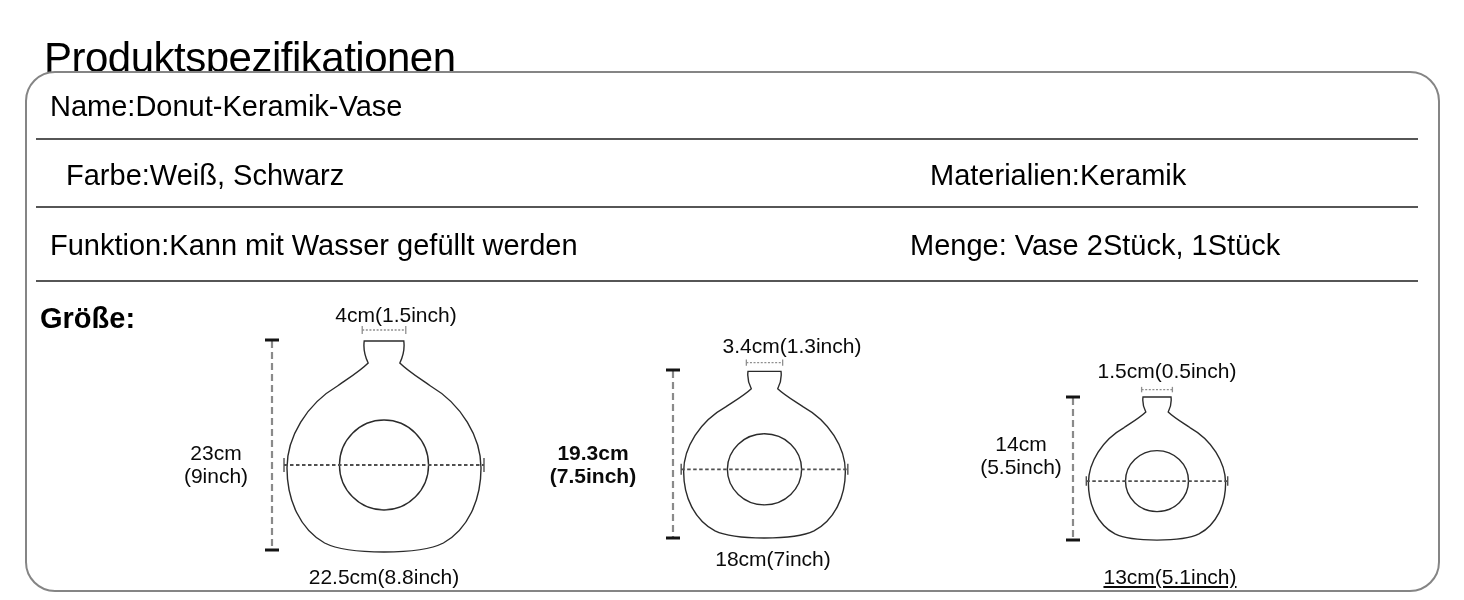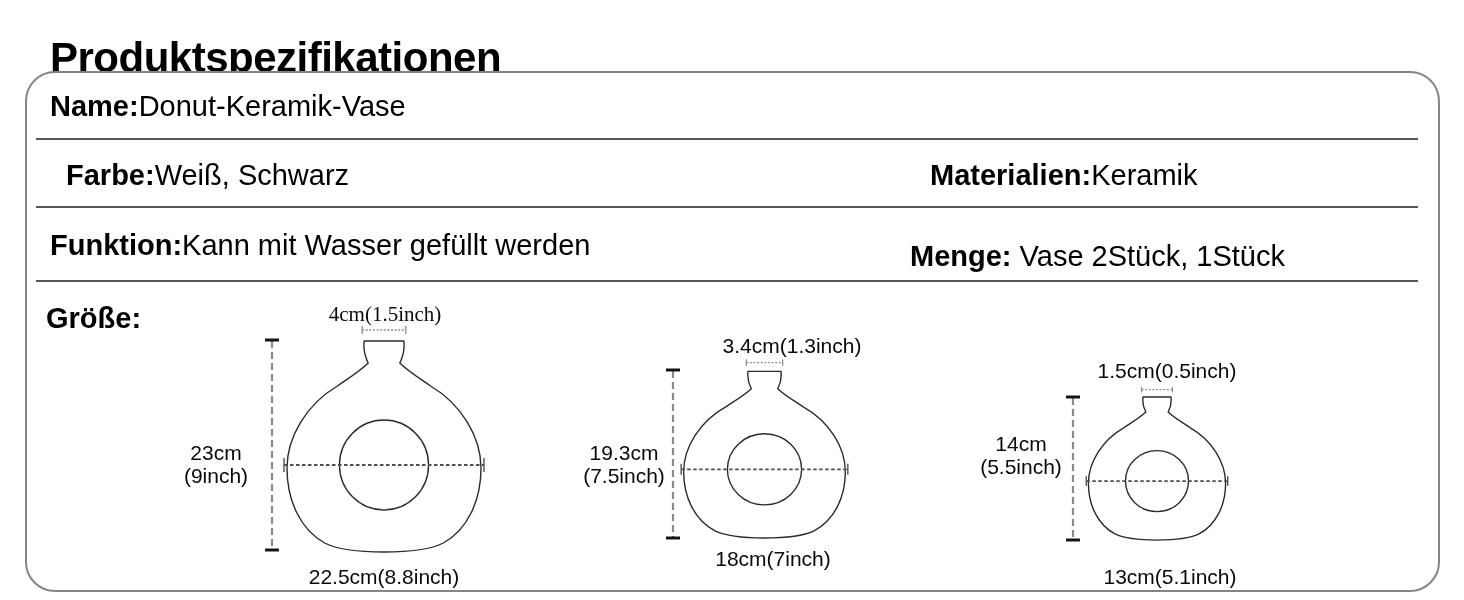--- a/index.html
+++ b/index.html
@@ -2,35 +2,35 @@
 <html><head>
 <meta charset="utf-8">
 <style>
   html,body{margin:0;padding:0;background:#fff;}
   body{
     width:1464px;height:600px;position:relative;overflow:hidden;
     font-family:"Liberation Sans", sans-serif;color:#000;
   }
   .abs{position:absolute;}
   .page-title{
-    left:44px;top:6px;font-size:42px;font-weight:bold;letter-spacing:-0.5px;white-space:nowrap;margin-left:6px;
+    left:44px;top:6px;font-size:42px;font-weight:normal;letter-spacing:-0.5px;white-space:nowrap;
   }
   .spec-box{
     left:25px;top:71px;width:1415px;height:521px;
     border:2.5px solid #858585;border-radius:30px;box-sizing:border-box;background:#fff;
   }
   .divider{
     left:36px;width:1382px;height:2px;background:#565656;
   }
   .row-text{
     font-size:29px;line-height:32px;white-space:nowrap;
   }
-  .row-text .b{font-weight:bold;text-align:center;}
+  .row-text .b{font-weight:normal;text-align:center;}
   .size-label{
-    left:46px;top:302px;font-size:29px;font-weight:bold;white-space:nowrap;
+    left:40px;top:302px;font-size:29px;font-weight:bold;white-space:nowrap;
   }
   .dim-label{
     font-size:21px;line-height:23px;text-align:center;white-space:nowrap;
     transform:translateX(-50%);color:#0a0a0a;
   }
   .diagram-svg{left:0;top:282px;width:1464px;height:318px;}
   .outline{fill:none;stroke:#2b2b2b;stroke-width:1.4px;}
   .measure-d{stroke:#4f4f4f;stroke-width:1.8px;stroke-dasharray:3.5 2.5;}
   .measure-t{stroke:#8f8f8f;stroke-width:1.3px;stroke-dasharray:2 1.6;}
   .measure-v{stroke:#8a8a8a;stroke-width:2.2px;stroke-dasharray:7 4;}
@@ -54,21 +54,21 @@
   <span class="b">Farbe:</span><span>Weiß, Schwarz</span>
 </div>
 <div class="abs row-text" style="left:910px;top:159px;margin-left:20px;">
   <span class="b">Materialien:</span><span>Keramik</span>
 </div>
 <div class="abs divider" style="top:206px;"></div>
 
 <div class="abs row-text" style="left:50px;top:229px;">
   <span class="b">Funktion:</span><span>Kann mit Wasser gefüllt werden</span>
 </div>
-<div class="abs row-text" style="left:910px;top:240px;">
+<div class="abs row-text" style="left:910px;top:229px;">
   <span class="b">Menge:</span><span> Vase 2Stück, 1Stück</span>
 </div>
 <div class="abs divider" style="top:280px;"></div>
 
 <div class="abs size-label">Größe:</div>
 
 <svg class="abs diagram-svg" viewBox="0 282 1464 318" aria-hidden="true">
   <defs>
     <g id="vase-proto">
       <path class="outline" vector-effect="non-scaling-stroke" d="M80,3 C79,11 81,19 84,25 C76,33 63,41 53,48 C22,66 2,99 2,130
@@ -99,32 +99,32 @@
     <line class="cap" x1="666" y1="370" x2="680" y2="370"></line>
     <line class="cap" x1="666" y1="538" x2="680" y2="538"></line>
   </g>
   <g>
     <line class="measure-v" x1="1073" y1="398" x2="1073" y2="539"></line>
     <line class="cap" x1="1066" y1="397" x2="1080" y2="397"></line>
     <line class="cap" x1="1066" y1="540" x2="1080" y2="540"></line>
   </g>
 </svg>
 
-<div class="abs dim-label" style="left:385px;top:303px;font-family:Liberation Serif, serif;">4cm(1.5inch)</div>
+<div class="abs dim-label" style="left:396px;top:303px;">4cm(1.5inch)</div>
 <div class="abs dim-label" style="left:216px;top:441px;">
   <div>23cm</div>
   <div>(9inch)</div>
 </div>
 <div class="abs dim-label" style="left:384px;top:565px;">22.5cm(8.8inch)</div>
 
 <div class="abs dim-label" style="left:792px;top:334px;">3.4cm(1.3inch)</div>
-<div class="abs dim-label" style="left:624px;top:441px;">
+<div class="abs dim-label" style="left:593px;top:441px;font-weight:bold;">
   <div>19.3cm</div>
   <div>(7.5inch)</div>
 </div>
 <div class="abs dim-label" style="left:773px;top:547px;">18cm(7inch)</div>
 
 <div class="abs dim-label" style="left:1167px;top:359px;">1.5cm(0.5inch)</div>
 <div class="abs dim-label" style="left:1021px;top:432px;">
   <div>14cm</div>
   <div>(5.5inch)</div>
 </div>
-<div class="abs dim-label" style="left:1170px;top:565px;">13cm(5.1inch)</div>
+<div class="abs dim-label" style="left:1170px;top:565px;text-decoration:underline;">13cm(5.1inch)</div>
 
 </body></html>

